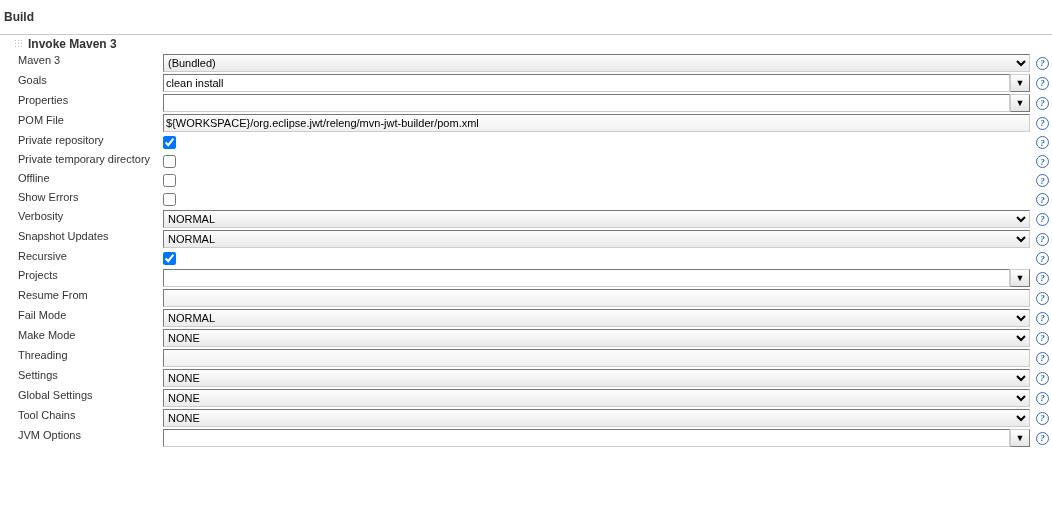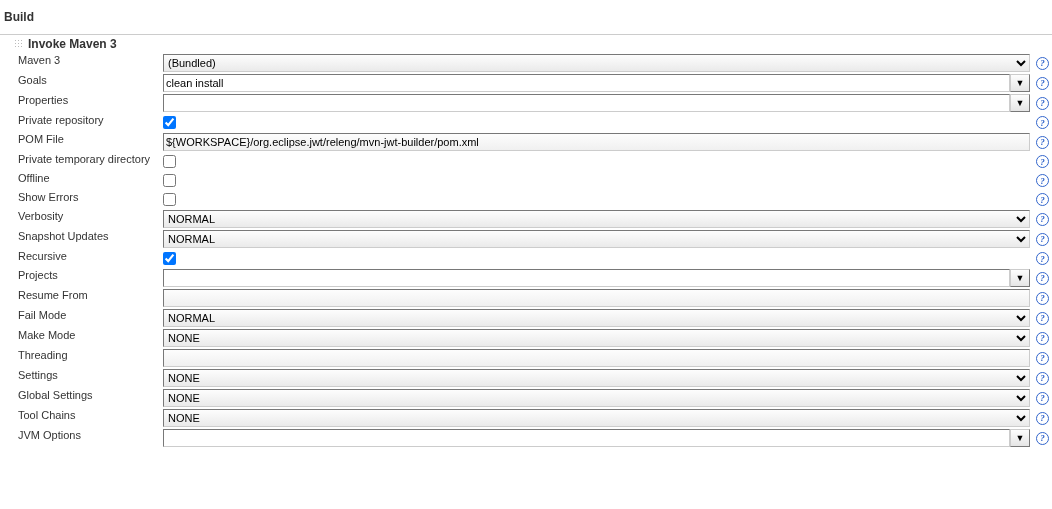--- a/index.html
+++ b/index.html
@@ -148,32 +148,32 @@
   <td class="control">
     <div class="combo">
       <input type="text" value="" style="">
       <button class="dropdown-btn">▼</button>
     </div>
   </td>
   <td class="help"><span class="help-icon">?</span></td>
 </tr>
 
 <tr>
+  <td class="label">POM File</td>
+  <td class="control"><input type="text" value="${WORKSPACE}/org.eclipse.jwt/releng/mvn-jwt-builder/pom.xml" style=""></td>
+  <td class="help"><span class="help-icon">?</span></td>
+</tr>
+
+<tr>
   <td class="label">Private repository</td>
   <td class="control"><input type="checkbox" checked="" style=""></td>
   <td class="help"><span class="help-icon">?</span></td>
 </tr>
 
 <tr>
-  <td class="label">POM File</td>
-  <td class="control"><input type="text" value="${WORKSPACE}/org.eclipse.jwt/releng/mvn-jwt-builder/pom.xml" style=""></td>
-  <td class="help"><span class="help-icon">?</span></td>
-</tr>
-
-<tr>
   <td class="label">Private temporary directory</td>
   <td class="control"><input type="checkbox" style=""></td>
   <td class="help"><span class="help-icon">?</span></td>
 </tr>
 
 <tr>
   <td class="label">Offline</td>
   <td class="control"><input type="checkbox" style=""></td>
   <td class="help"><span class="help-icon">?</span></td>
 </tr>

